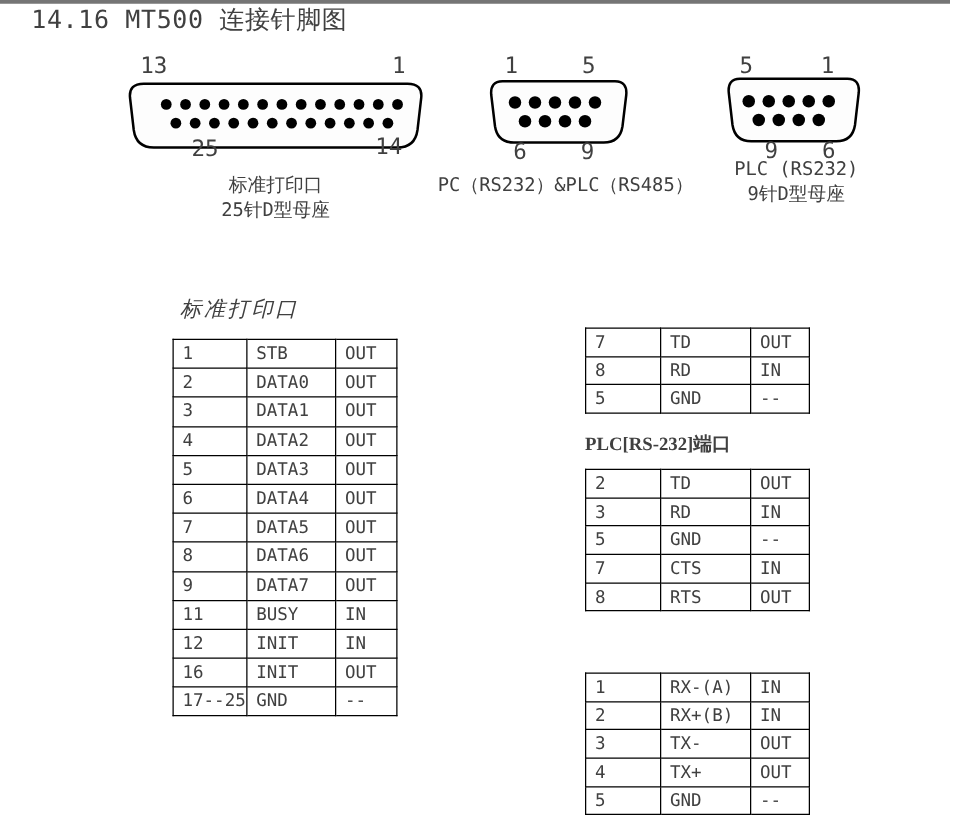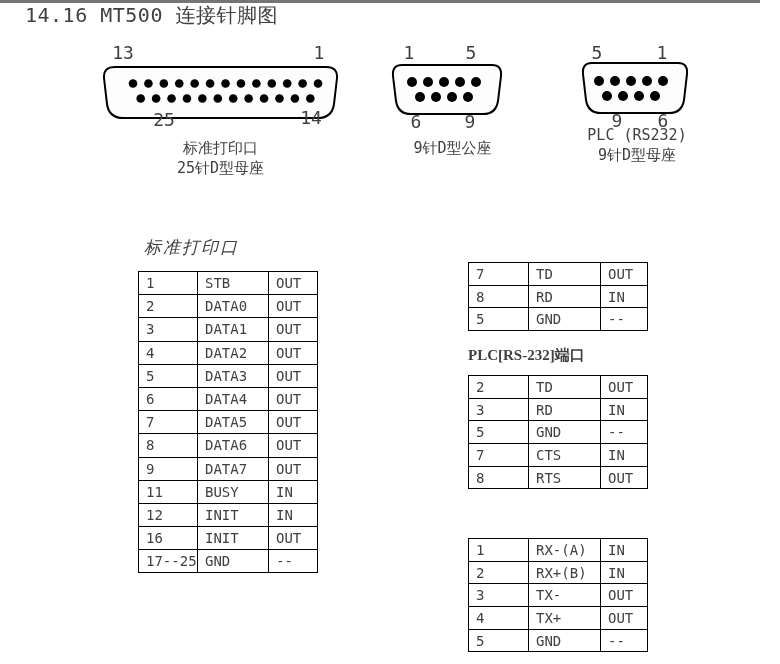--- a/index.html
+++ b/index.html
@@ -123,21 +123,21 @@
   <div class="pin-label" style="left:597px;top:45px;">5</div>
   <div class="pin-label" style="left:662px;top:45px;">1</div>
   <div class="pin-label" style="left:617px;top:113px;">9</div>
   <div class="pin-label" style="left:663px;top:113px;">6</div>
 
   <div class="caption" style="left:103px;top:139px;width:235px;">
     <div>标准打印口</div>
     <div>25针D型母座</div>
   </div>
   <div class="caption" style="left:330px;top:139px;width:245px;">
-    <div>9针D型公座</div>
+    <div>PC（RS232）&amp;PLC（RS485）</div>
   </div>
   <div class="caption" style="left:567px;top:126px;width:140px;">
     <div>PLC (RS232)</div>
     <div>9针D型母座</div>
   </div>
 
   <div class="tbl-title-left">标准打印口</div>
   <table class="tbl tbl-left" style="left:138px;top:271px;">
     <colgroup>
         <col style="width:59px;">

